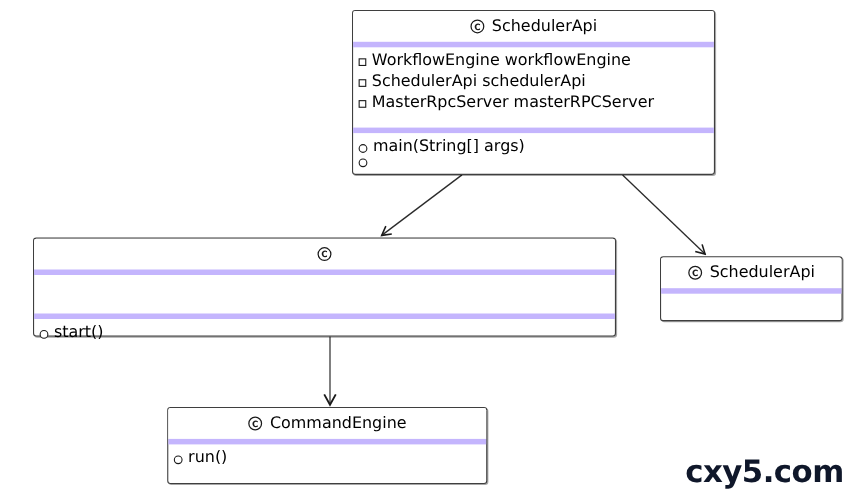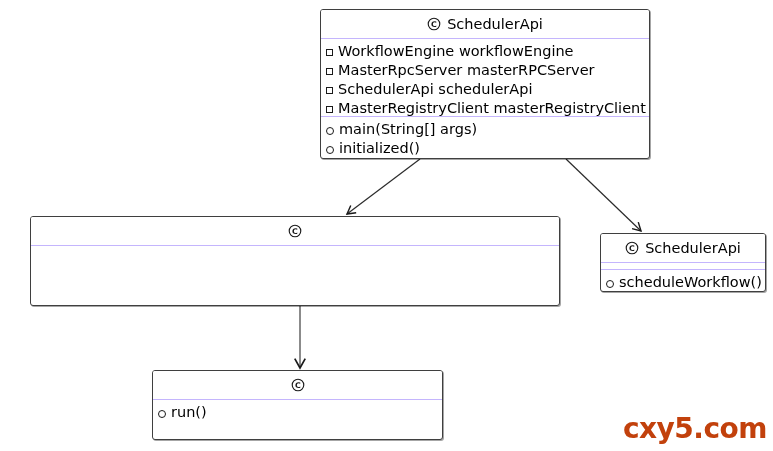--- a/index.html
+++ b/index.html
@@ -56,21 +56,21 @@
   .class-icon {
     display: inline-block;
     width: 14px;
     height: 14px;
     line-height: 1;
     flex: 0 0 auto;
   }
   .class-icon svg { display: block; }
 
   .uml-compartment {
-    border-top: 1px solid #c4b5fd;
+    border-top: 5px solid #c4b5fd;
     padding: 3px 5px 4px 5px;
     box-sizing: border-box;
   }
   .uml-compartment.empty {
     padding: 0;
     height: 7px;
   }
   .uml-member {
     display: flex;
     align-items: center;
@@ -109,21 +109,21 @@
   
   #watermark {
     position: absolute;
     z-index: 3;
     right: 6px;
     bottom: 6px;
     font-family: "DejaVu Sans", "Liberation Sans", sans-serif;
     font-weight: bold;
     font-size: 28px;
     letter-spacing: -0.5px;
-    color: #c2410c;
+    color: #0f172a;
     user-select: none;
   }
 </style>
 </head>
 <body>
 
 <div id="canvas">
 
   <svg id="connectors" viewBox="0 0 773 451" width="773" height="451" xmlns="http://www.w3.org/2000/svg">
     <defs>
@@ -149,87 +149,83 @@
       </span>
       <span>SchedulerApi</span>
     </div>
     <div class="uml-compartment" style="height:78px;">
       <div class="uml-member">
         <span class="marker-attr"></span>
         <span class="member-text">WorkflowEngine workflowEngine</span>
       </div>
       <div class="uml-member">
         <span class="marker-attr"></span>
+        <span class="member-text">SchedulerApi schedulerApi</span>
+      </div>
+      <div class="uml-member">
+        <span class="marker-attr"></span>
         <span class="member-text">MasterRpcServer masterRPCServer</span>
       </div>
-      <div class="uml-member">
-        <span class="marker-attr"></span>
-        <span class="member-text">SchedulerApi schedulerApi</span>
-      </div>
-      <div class="uml-member">
-        <span class="marker-attr"></span>
-        <span class="member-text">MasterRegistryClient masterRegistryClient</span>
-      </div>
     </div>
     <div class="uml-compartment" style="height:27px;">
       <div class="uml-member">
         <span class="marker-method"></span>
         <span class="member-text">main(String[] args)</span>
       </div>
       <div class="uml-member">
         <span class="marker-method"></span>
-        <span class="member-text">initialized()</span>
       </div>
     </div>
   </div>
 
   <div class="uml-class" style="left:30px; top:216px; width:530px; height:90px;">
     <div class="uml-title">
       <span class="class-icon">
         <svg viewBox="0 0 16 16" width="14" height="14" xmlns="http://www.w3.org/2000/svg">
           <circle cx="8" cy="8" r="6.6" fill="#ffffff" stroke="#1a1a1a" stroke-width="1.3"></circle>
           <text x="8" y="11.5" font-family="DejaVu Sans, sans-serif" font-size="9" font-weight="bold" text-anchor="middle" fill="#1a1a1a">C</text>
         </svg>
       </span>
     </div>
     <div class="uml-compartment" style="height:40px;">
     </div>
+    <div class="uml-compartment" style="height:22px;">
+      <div class="uml-member">
+        <span class="marker-method"></span>
+        <span class="member-text">start()</span>
+      </div>
+    </div>
   </div>
 
   <div class="uml-class" style="left:600px; top:233px; width:166px; height:59px;">
     <div class="uml-title">
       <span class="class-icon">
         <svg viewBox="0 0 16 16" width="14" height="14" xmlns="http://www.w3.org/2000/svg">
           <circle cx="8" cy="8" r="6.6" fill="#ffffff" stroke="#1a1a1a" stroke-width="1.3"></circle>
           <text x="8" y="11.5" font-family="DejaVu Sans, sans-serif" font-size="9" font-weight="bold" text-anchor="middle" fill="#1a1a1a">C</text>
         </svg>
       </span>
       <span>SchedulerApi</span>
     </div>
     <div class="uml-compartment empty"></div>
+  </div>
+
+  <div class="uml-class" style="left:152px; top:370px; width:291px; height:70px;">
+    <div class="uml-title">
+      <span class="class-icon">
+        <svg viewBox="0 0 16 16" width="14" height="14" xmlns="http://www.w3.org/2000/svg">
+          <circle cx="8" cy="8" r="6.6" fill="#ffffff" stroke="#1a1a1a" stroke-width="1.3"></circle>
+          <text x="8" y="11.5" font-family="DejaVu Sans, sans-serif" font-size="9" font-weight="bold" text-anchor="middle" fill="#1a1a1a">C</text>
+        </svg>
+      </span>
+      <span>CommandEngine</span>
+    </div>
     <div class="uml-compartment" style="height:22px;">
       <div class="uml-member">
         <span class="marker-method"></span>
-        <span class="member-text">scheduleWorkflow()</span>
-      </div>
-    </div>
-  </div>
-
-  <div class="uml-class" style="left:152px; top:370px; width:291px; height:70px;">
-    <div class="uml-title">
-      <span class="class-icon">
-        <svg viewBox="0 0 16 16" width="14" height="14" xmlns="http://www.w3.org/2000/svg">
-          <circle cx="8" cy="8" r="6.6" fill="#ffffff" stroke="#1a1a1a" stroke-width="1.3"></circle>
-          <text x="8" y="11.5" font-family="DejaVu Sans, sans-serif" font-size="9" font-weight="bold" text-anchor="middle" fill="#1a1a1a">C</text>
-        </svg>
-      </span>
-    </div>
-    <div class="uml-compartment" style="height:22px;">
-      <div class="uml-member">
-        <span class="marker-method"></span>
         <span class="member-text">run()</span>
       </div>
     </div>
   </div>
 
   <div id="watermark">cxy5.com</div>
 
 </div>
 
 </body></html>

